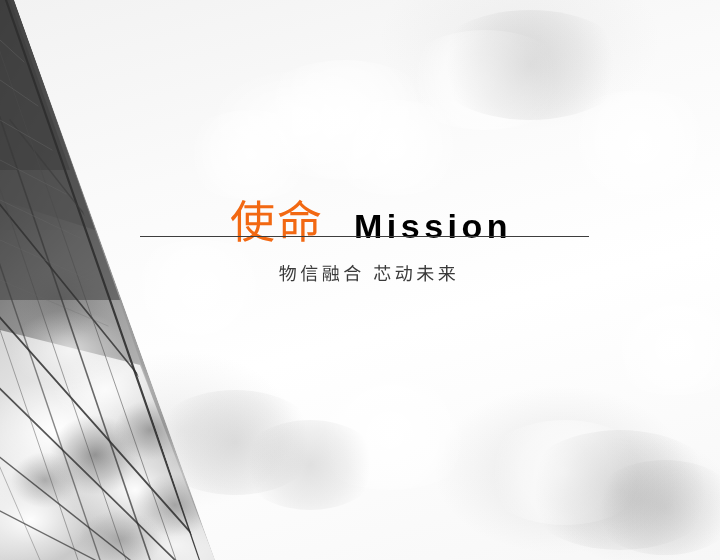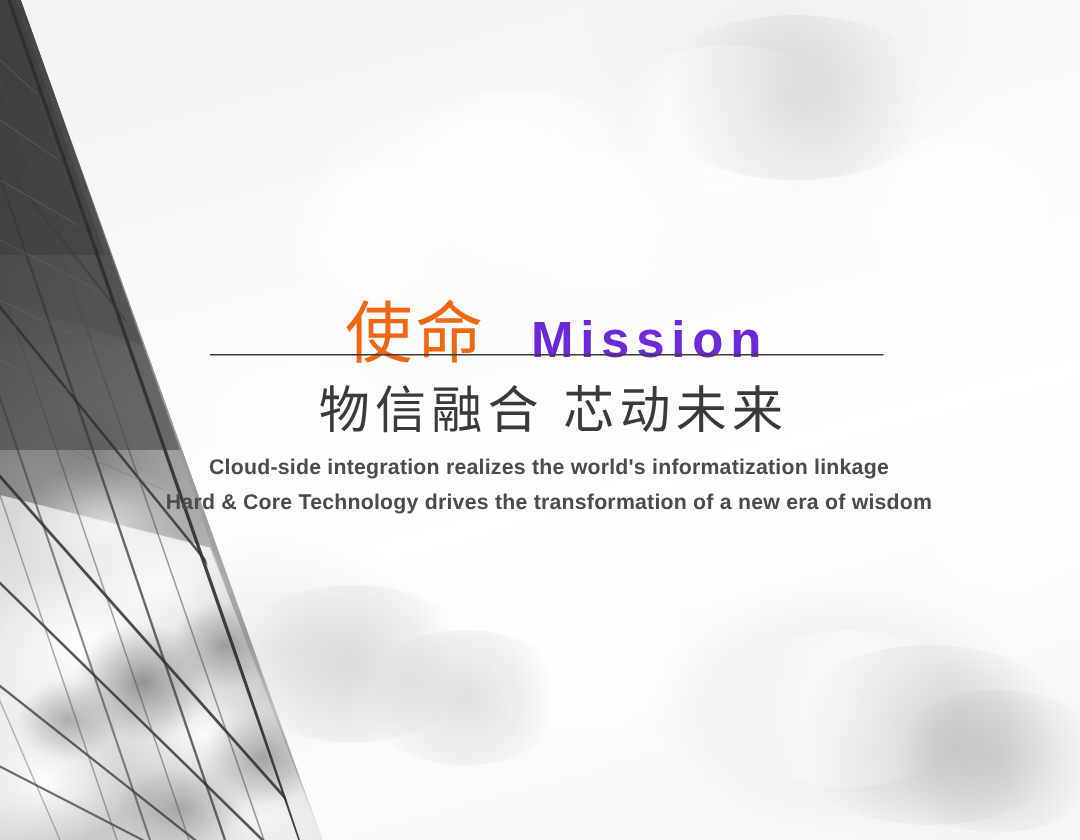--- a/index.html
+++ b/index.html
@@ -81,42 +81,42 @@
   }
   .title-en {
     display: inline-block;
     vertical-align: baseline;
     margin-left: 30px;
     font-family: "Liberation Sans", "DejaVu Sans", sans-serif;
     font-size: 34px;
     font-weight: 700;
     line-height: 1;
     letter-spacing: 4.5px;
-    color: #6d28d9;
+    color: #000000;
   }
 
   .divider {
     position: absolute;
     left: 140px;
     top: 236px;
     width: 449px;
     height: 0;
     border-top: 1.4px solid #3d3d3d;
   }
 
   .subtitle {
     position: absolute;
     left: 0;
     top: 258px;
     width: 720px;
     text-align: center;
     padding-left: 18px;
     box-sizing: border-box;
     font-family: "Liberation Sans", "DejaVu Sans", sans-serif;
-    font-size: 34px;
+    font-size: 18px;
     line-height: 32px;
     letter-spacing: 3.5px;
     color: #3a3a3a;
     white-space: nowrap;
   }
 
   .tagline {
     position: absolute;
     left: 0;
     top: 301px;
@@ -260,19 +260,15 @@
   <div class="content">
 
     <div class="title-row">
       <span class="title-cn">使命</span><span class="title-en">Mission</span>
     </div>
 
     <div class="divider"></div>
 
     <div class="subtitle">物信融合 芯动未来</div>
 
-    <div class="tagline">
-      <div class="tagline-line">Cloud-side integration realizes the world's informatization linkage</div>
-      <div class="tagline-line">Hard &amp; Core Technology drives the transformation of a new era of wisdom</div>
-    </div>
 
   </div>
 </div>
 
 </body></html>

